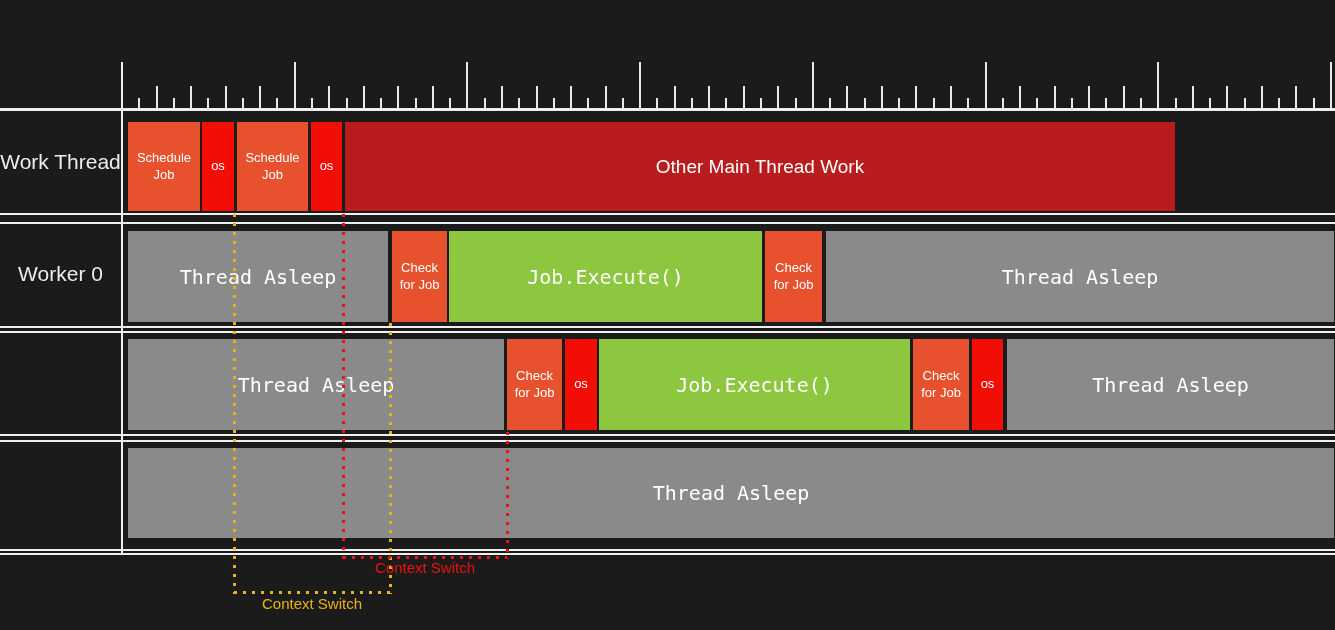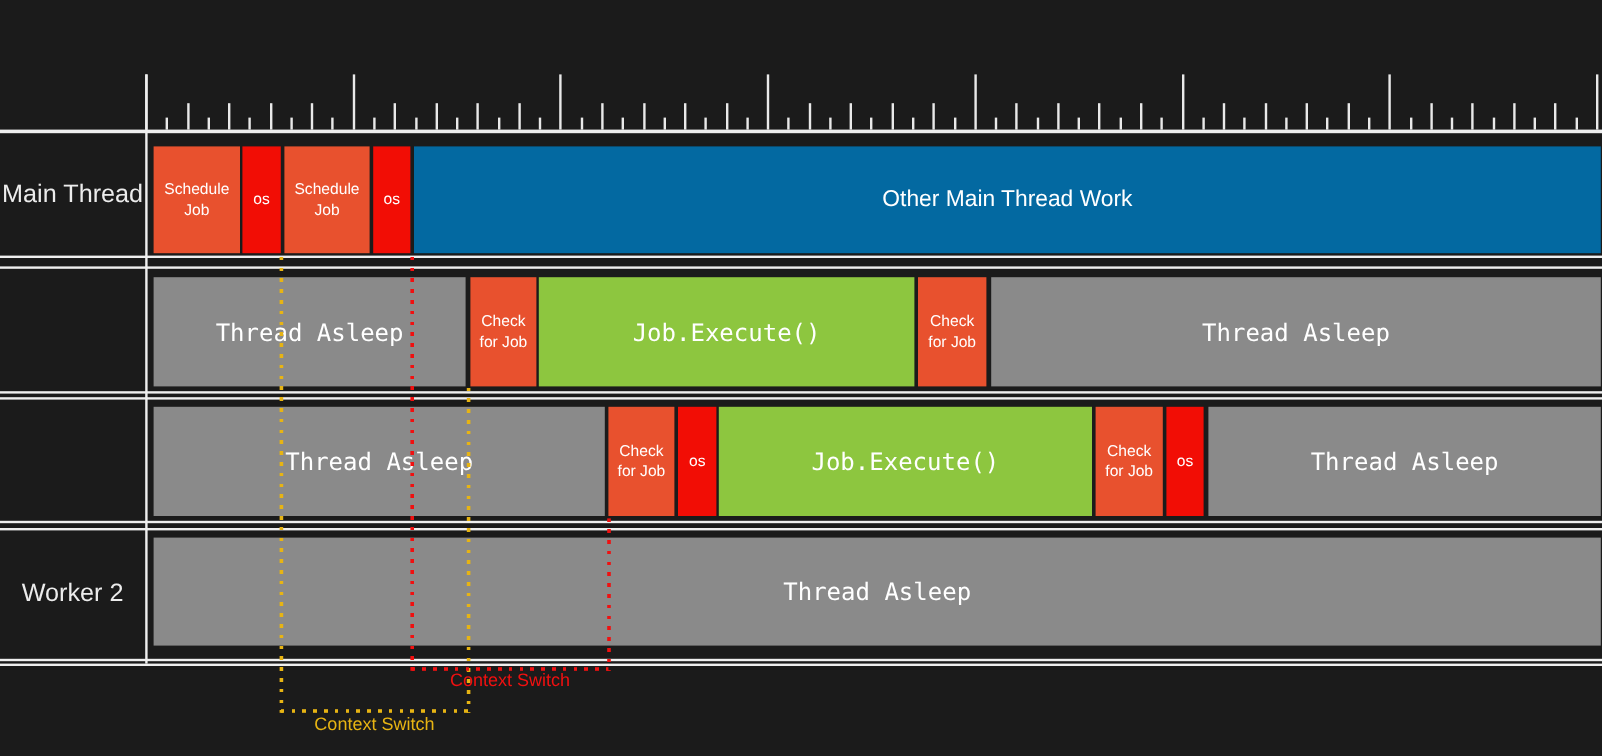--- a/index.html
+++ b/index.html
@@ -117,39 +117,39 @@
     <div class="hline" style="top: 108px; height: 3px;"></div>
     <div class="hline" style="top: 213px; height: 2px;"></div>
     <div class="hline" style="top: 222px; height: 2px;"></div>
     <div class="hline" style="top: 326px; height: 2px;"></div>
     <div class="hline" style="top: 331px; height: 2px;"></div>
     <div class="hline" style="top: 434px; height: 2px;"></div>
     <div class="hline" style="top: 440px; height: 2px;"></div>
     <div class="hline" style="top: 549px; height: 2px;"></div>
     <div class="hline" style="top: 553px; height: 2px;"></div>
     <div class="vsep" style="left: 121px; top: 62px; width: 2px; height: 491px;"></div>
-    <div class="row-label" style="top: 112px; height: 99px;">Main Thread</div>
+    <div class="row-label" style="top: 112px; height: 99px;">Work Thread</div>
     <div class="segment seg-small" style="left: 128px; width: 72px; top: 122px; height: 89px; background: rgb(232, 81, 46); z-index: 2;">Schedule Job</div>
     <div class="segment seg-small" style="left: 202px; width: 32px; top: 122px; height: 89px; background: rgb(242, 13, 5); z-index: 2;">os</div>
     <div class="segment seg-small" style="left: 237px; width: 71px; top: 122px; height: 89px; background: rgb(232, 81, 46); z-index: 2;">Schedule Job</div>
     <div class="segment seg-small" style="left: 311px; width: 31px; top: 122px; height: 89px; background: rgb(242, 13, 5); z-index: 2;">os</div>
-    <div class="segment seg-main" style="left: 345px; width: 989px; top: 122px; height: 89px; background: #0369a1; z-index: 2;">Other Main Thread Work</div>
+    <div class="segment seg-main" style="left: 345px; width: 830px; top: 122px; height: 89px; background: #b91c1c; z-index: 2;">Other Main Thread Work</div>
+    <div class="row-label" style="top: 224px; height: 100px;">Worker 0</div>
     <div class="segment seg-mono" style="left: 128px; width: 260px; top: 231px; height: 91px; background: rgb(138, 138, 138); z-index: 2;">Thread Asleep</div>
     <div class="segment seg-small" style="left: 392px; width: 55px; top: 231px; height: 91px; background: rgb(232, 81, 46); z-index: 2;">Check for Job</div>
     <div class="segment seg-mono" style="left: 449px; width: 313px; top: 231px; height: 91px; background: rgb(141, 198, 63); z-index: 2;">Job.Execute()</div>
     <div class="segment seg-small" style="left: 765px; width: 57px; top: 231px; height: 91px; background: rgb(232, 81, 46); z-index: 2;">Check for Job</div>
     <div class="segment seg-mono" style="left: 826px; width: 508px; top: 231px; height: 91px; background: rgb(138, 138, 138); z-index: 2;">Thread Asleep</div>
     <div class="segment seg-mono" style="left: 128px; width: 376px; top: 339px; height: 91px; background: rgb(138, 138, 138); z-index: 2;">Thread Asleep</div>
     <div class="segment seg-small" style="left: 507px; width: 55px; top: 339px; height: 91px; background: rgb(232, 81, 46); z-index: 2;">Check for Job</div>
     <div class="segment seg-small" style="left: 565px; width: 32px; top: 339px; height: 91px; background: rgb(242, 13, 5); z-index: 2;">os</div>
     <div class="segment seg-mono" style="left: 599px; width: 311px; top: 339px; height: 91px; background: rgb(141, 198, 63); z-index: 2;">Job.Execute()</div>
     <div class="segment seg-small" style="left: 913px; width: 56px; top: 339px; height: 91px; background: rgb(232, 81, 46); z-index: 2;">Check for Job</div>
     <div class="segment seg-small" style="left: 972px; width: 31px; top: 339px; height: 91px; background: rgb(242, 13, 5); z-index: 2;">os</div>
     <div class="segment seg-mono" style="left: 1007px; width: 327px; top: 339px; height: 91px; background: rgb(138, 138, 138); z-index: 2;">Thread Asleep</div>
-    <div class="row-label" style="top: 442px; height: 105px;">Worker 2</div>
     <div class="segment seg-mono" style="left: 128px; width: 1206px; top: 448px; height: 90px; background: rgb(138, 138, 138); z-index: 2;">Thread Asleep</div>
     <div class="dotted-v" style="left: 233px; top: 214px; height: 380px; background: repeating-linear-gradient(rgb(231, 180, 19) 0px, rgb(231, 180, 19) 3px, transparent 3px, transparent 9px); z-index: 5;"></div>
     <div class="dotted-v" style="left: 389px; top: 323px; height: 271px; background: repeating-linear-gradient(rgb(231, 180, 19) 0px, rgb(231, 180, 19) 3px, transparent 3px, transparent 9px); z-index: 5;"></div>
     <div class="dotted-h" style="left: 234px; top: 591px; width: 156px; background: repeating-linear-gradient(to right, rgb(231, 180, 19) 0px, rgb(231, 180, 19) 3px, transparent 3px, transparent 9px); z-index: 5;"></div>
     <div class="cs-label" style="left: 312px; top: 595px; color: rgb(231, 180, 19); z-index: 5;">Context Switch</div>
     <div class="dotted-v" style="left: 342px; top: 214px; height: 345px; background: repeating-linear-gradient(rgb(240, 16, 16) 0px, rgb(240, 16, 16) 3px, transparent 3px, transparent 9px); z-index: 5;"></div>
     <div class="dotted-v" style="left: 506px; top: 432px; height: 127px; background: repeating-linear-gradient(rgb(240, 16, 16) 0px, rgb(240, 16, 16) 3px, transparent 3px, transparent 9px); z-index: 5;"></div>
     <div class="dotted-h" style="left: 343px; top: 556px; width: 164px; background: repeating-linear-gradient(to right, rgb(240, 16, 16) 0px, rgb(240, 16, 16) 3px, transparent 3px, transparent 9px); z-index: 5;"></div>
     <div class="cs-label" style="left: 425px; top: 559px; color: rgb(240, 16, 16); z-index: 5;">Context Switch</div>
   </div>

